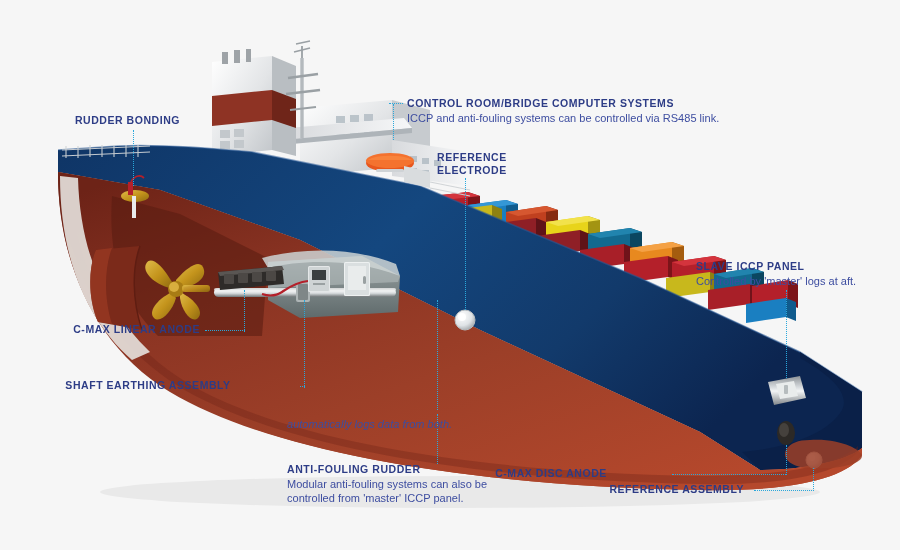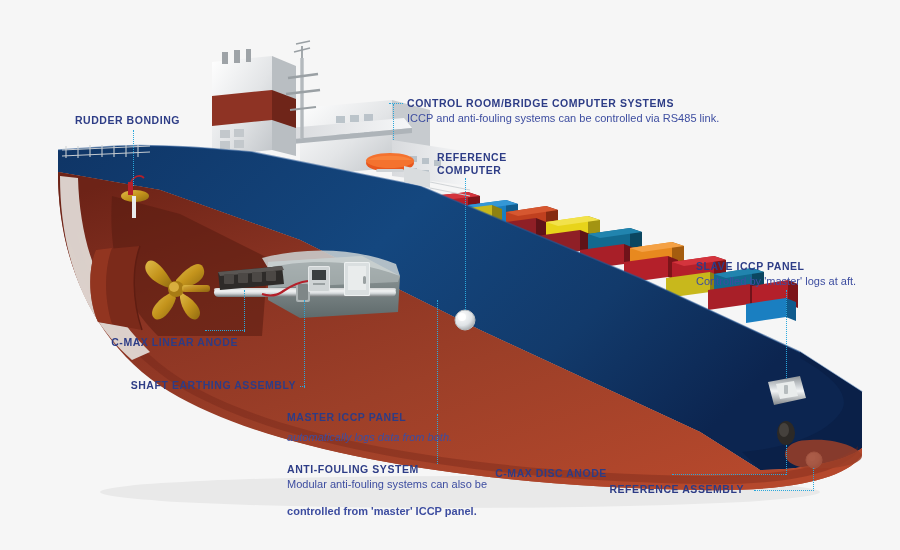--- a/index.html
+++ b/index.html
@@ -406,45 +406,44 @@
     <div class="ct">RUDDER BONDING</div>
   </div>
 
   <div class="callout ta-l" style="left:407px;top:97px;">
     <div class="ct">CONTROL ROOM/BRIDGE COMPUTER SYSTEMS</div>
     <div class="cs">ICCP and anti-fouling systems can be controlled via RS485 link.</div>
   </div>
 
   <div class="callout ta-l" style="left:437px;top:151px;">
     <div class="ct">REFERENCE</div>
-    <div class="ct">COMPUTER</div>
+    <div class="ct">ELECTRODE</div>
   </div>
 
   <div class="callout ta-c" style="left:696px;top:260px;width:180px;">
     <div class="ct">SLAVE ICCP PANEL</div>
     <div class="cs">Controlled by 'master' logs at aft.</div>
   </div>
 
-  <div class="callout ta-r" style="left:0px;top:336px;width:200px;padding-left:38px;">
+  <div class="callout ta-r" style="left:0px;top:323px;width:200px;">
     <div class="ct">C-MAX LINEAR ANODE</div>
   </div>
 
-  <div class="callout ta-r" style="left:0px;top:379px;width:296px;">
+  <div class="callout ta-r" style="left:0px;top:379px;width:296px;text-align:center;">
     <div class="ct">SHAFT EARTHING ASSEMBLY</div>
   </div>
 
   <div class="callout ta-c" style="left:287px;top:411px;width:300px;">
-    <div class="ct">MASTER ICCP PANEL</div>
     <div class="cs" style="margin-top:6px;font-style:italic;">automatically logs data from both.</div>
   </div>
 
   <div class="callout ta-c" style="left:287px;top:463px;width:300px;">
-    <div class="ct">ANTI-FOULING SYSTEM</div>
+    <div class="ct">ANTI-FOULING RUDDER</div>
     <div class="cs">Modular anti-fouling systems can also be</div>
-    <div class="cs" style="margin-top:13px;font-weight:bold;">controlled from 'master' ICCP panel.</div>
+    <div class="cs" style="margin-top:0;">controlled from 'master' ICCP panel.</div>
   </div>
 
   <div class="callout ta-r" style="left:440px;top:467px;width:222px;text-align:center;">
     <div class="ct">C-MAX DISC ANODE</div>
   </div>
 
   <div class="callout ta-r" style="left:480px;top:483px;width:264px;">
     <div class="ct">REFERENCE ASSEMBLY</div>
   </div>
 

